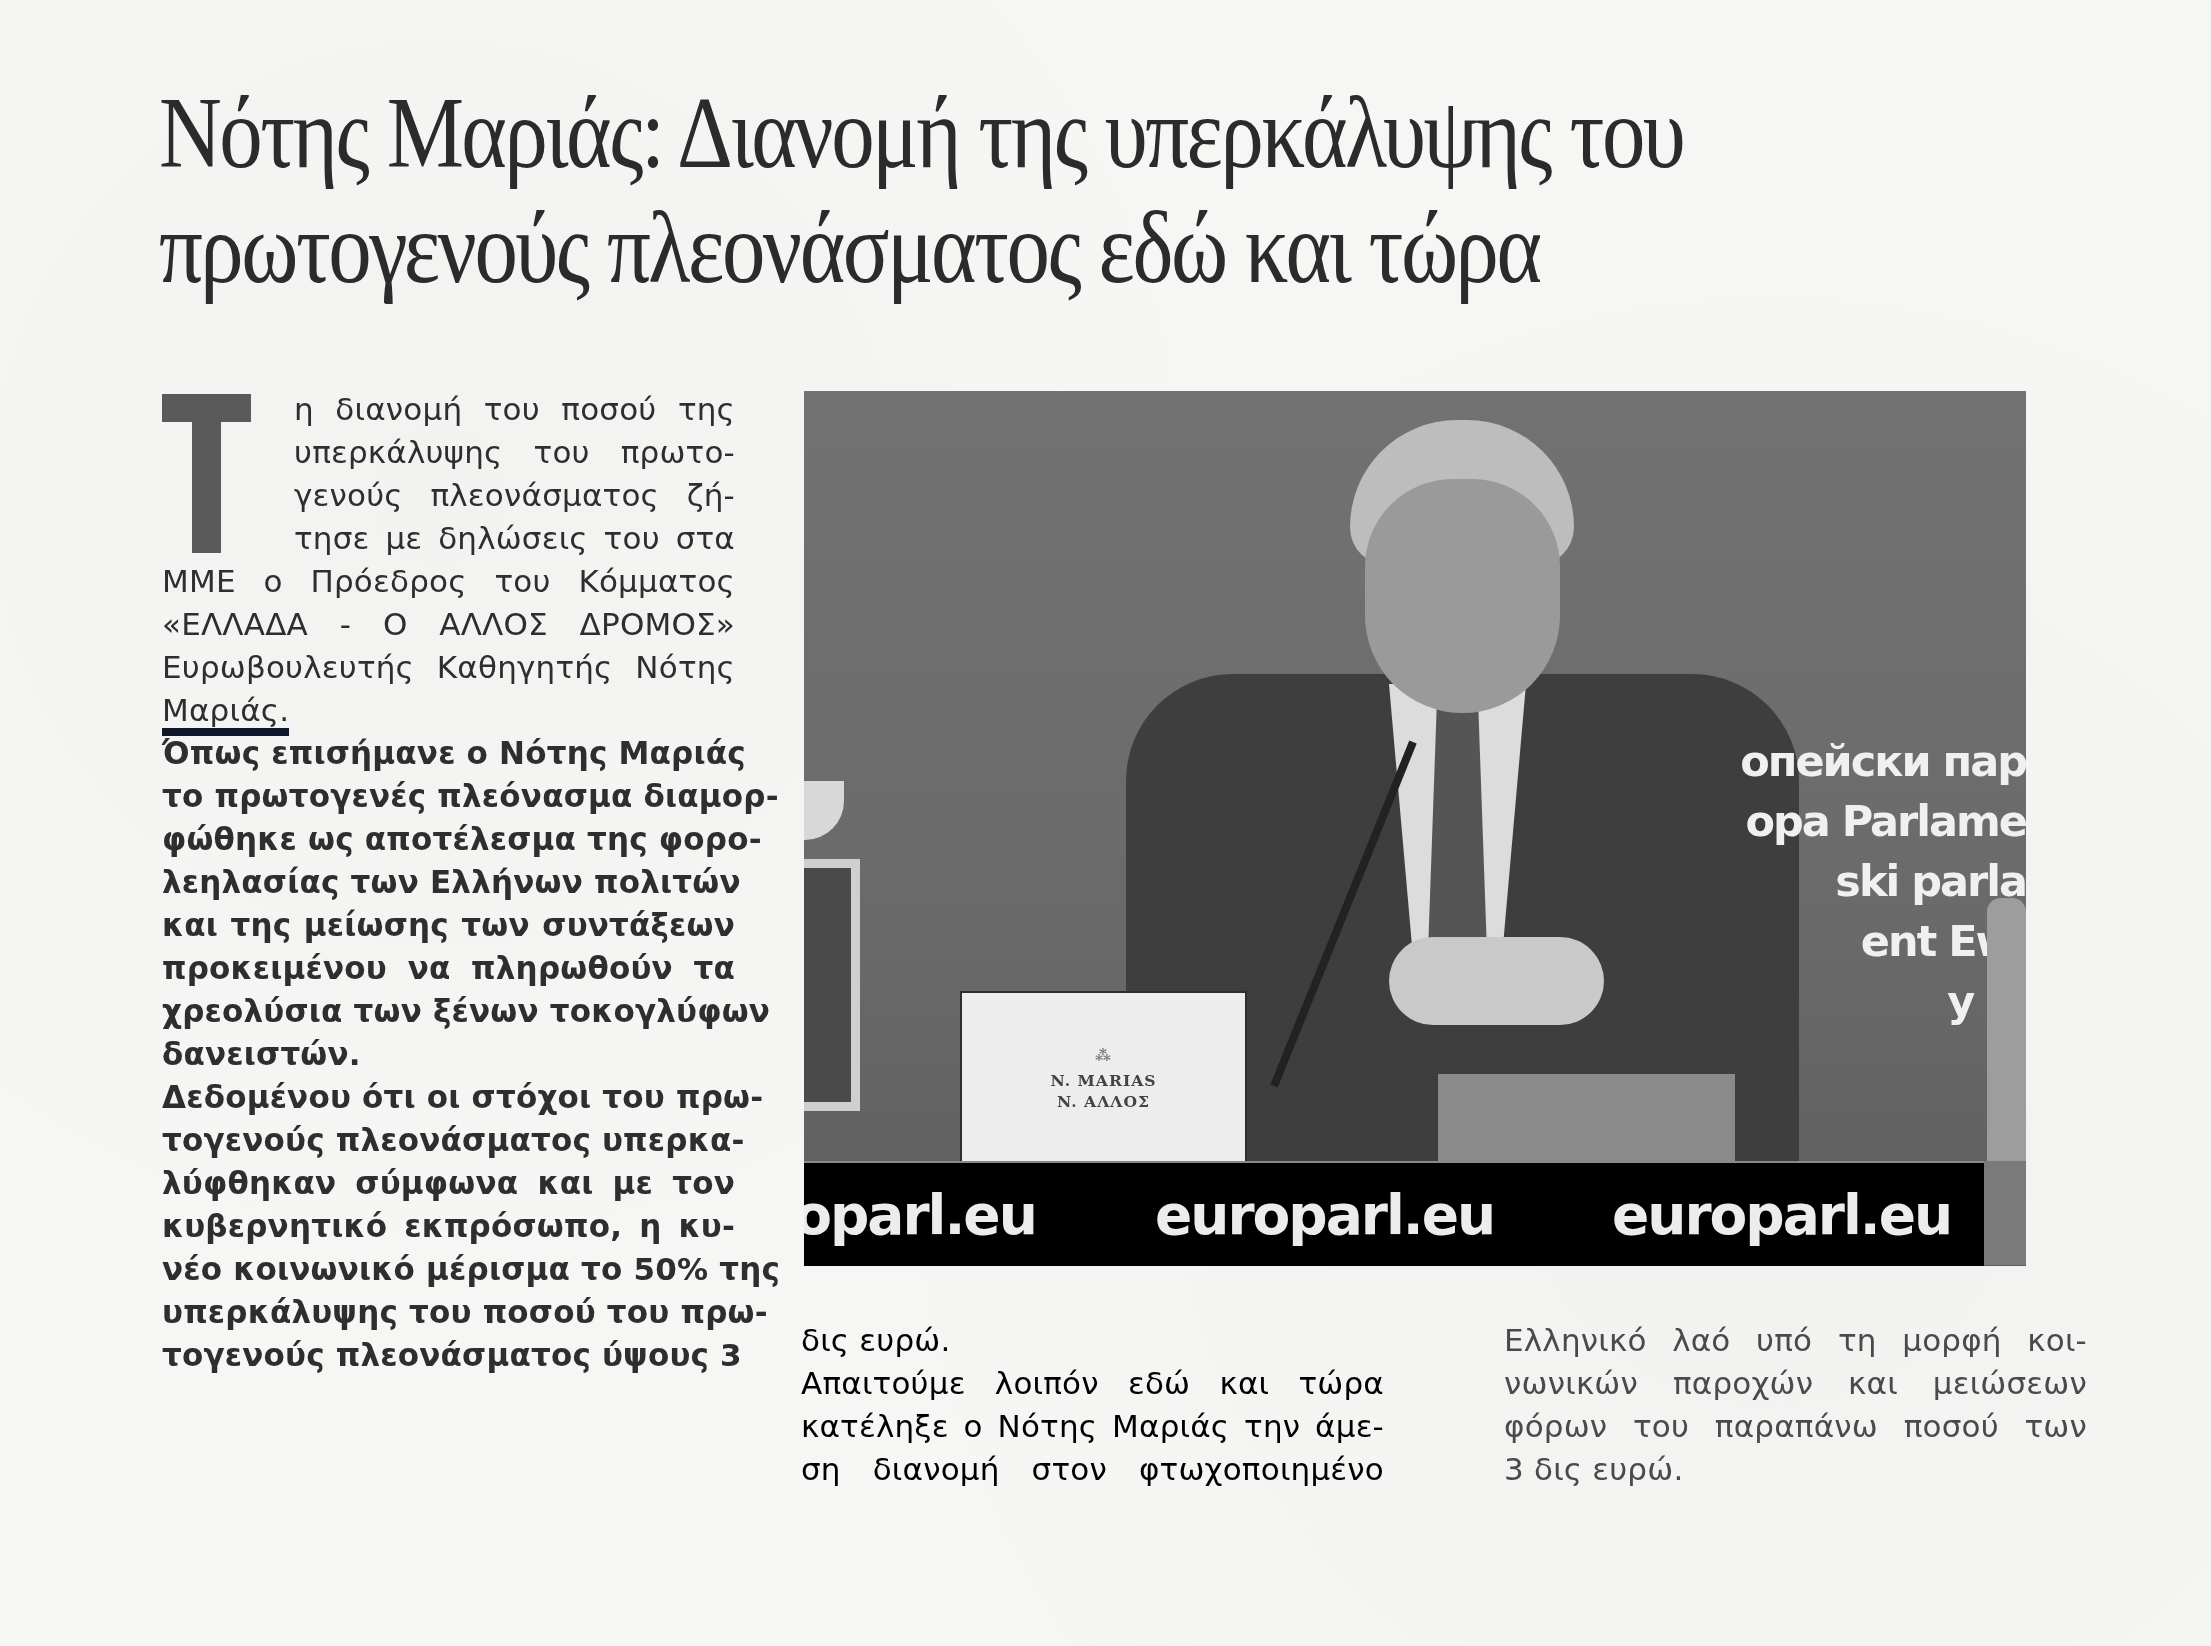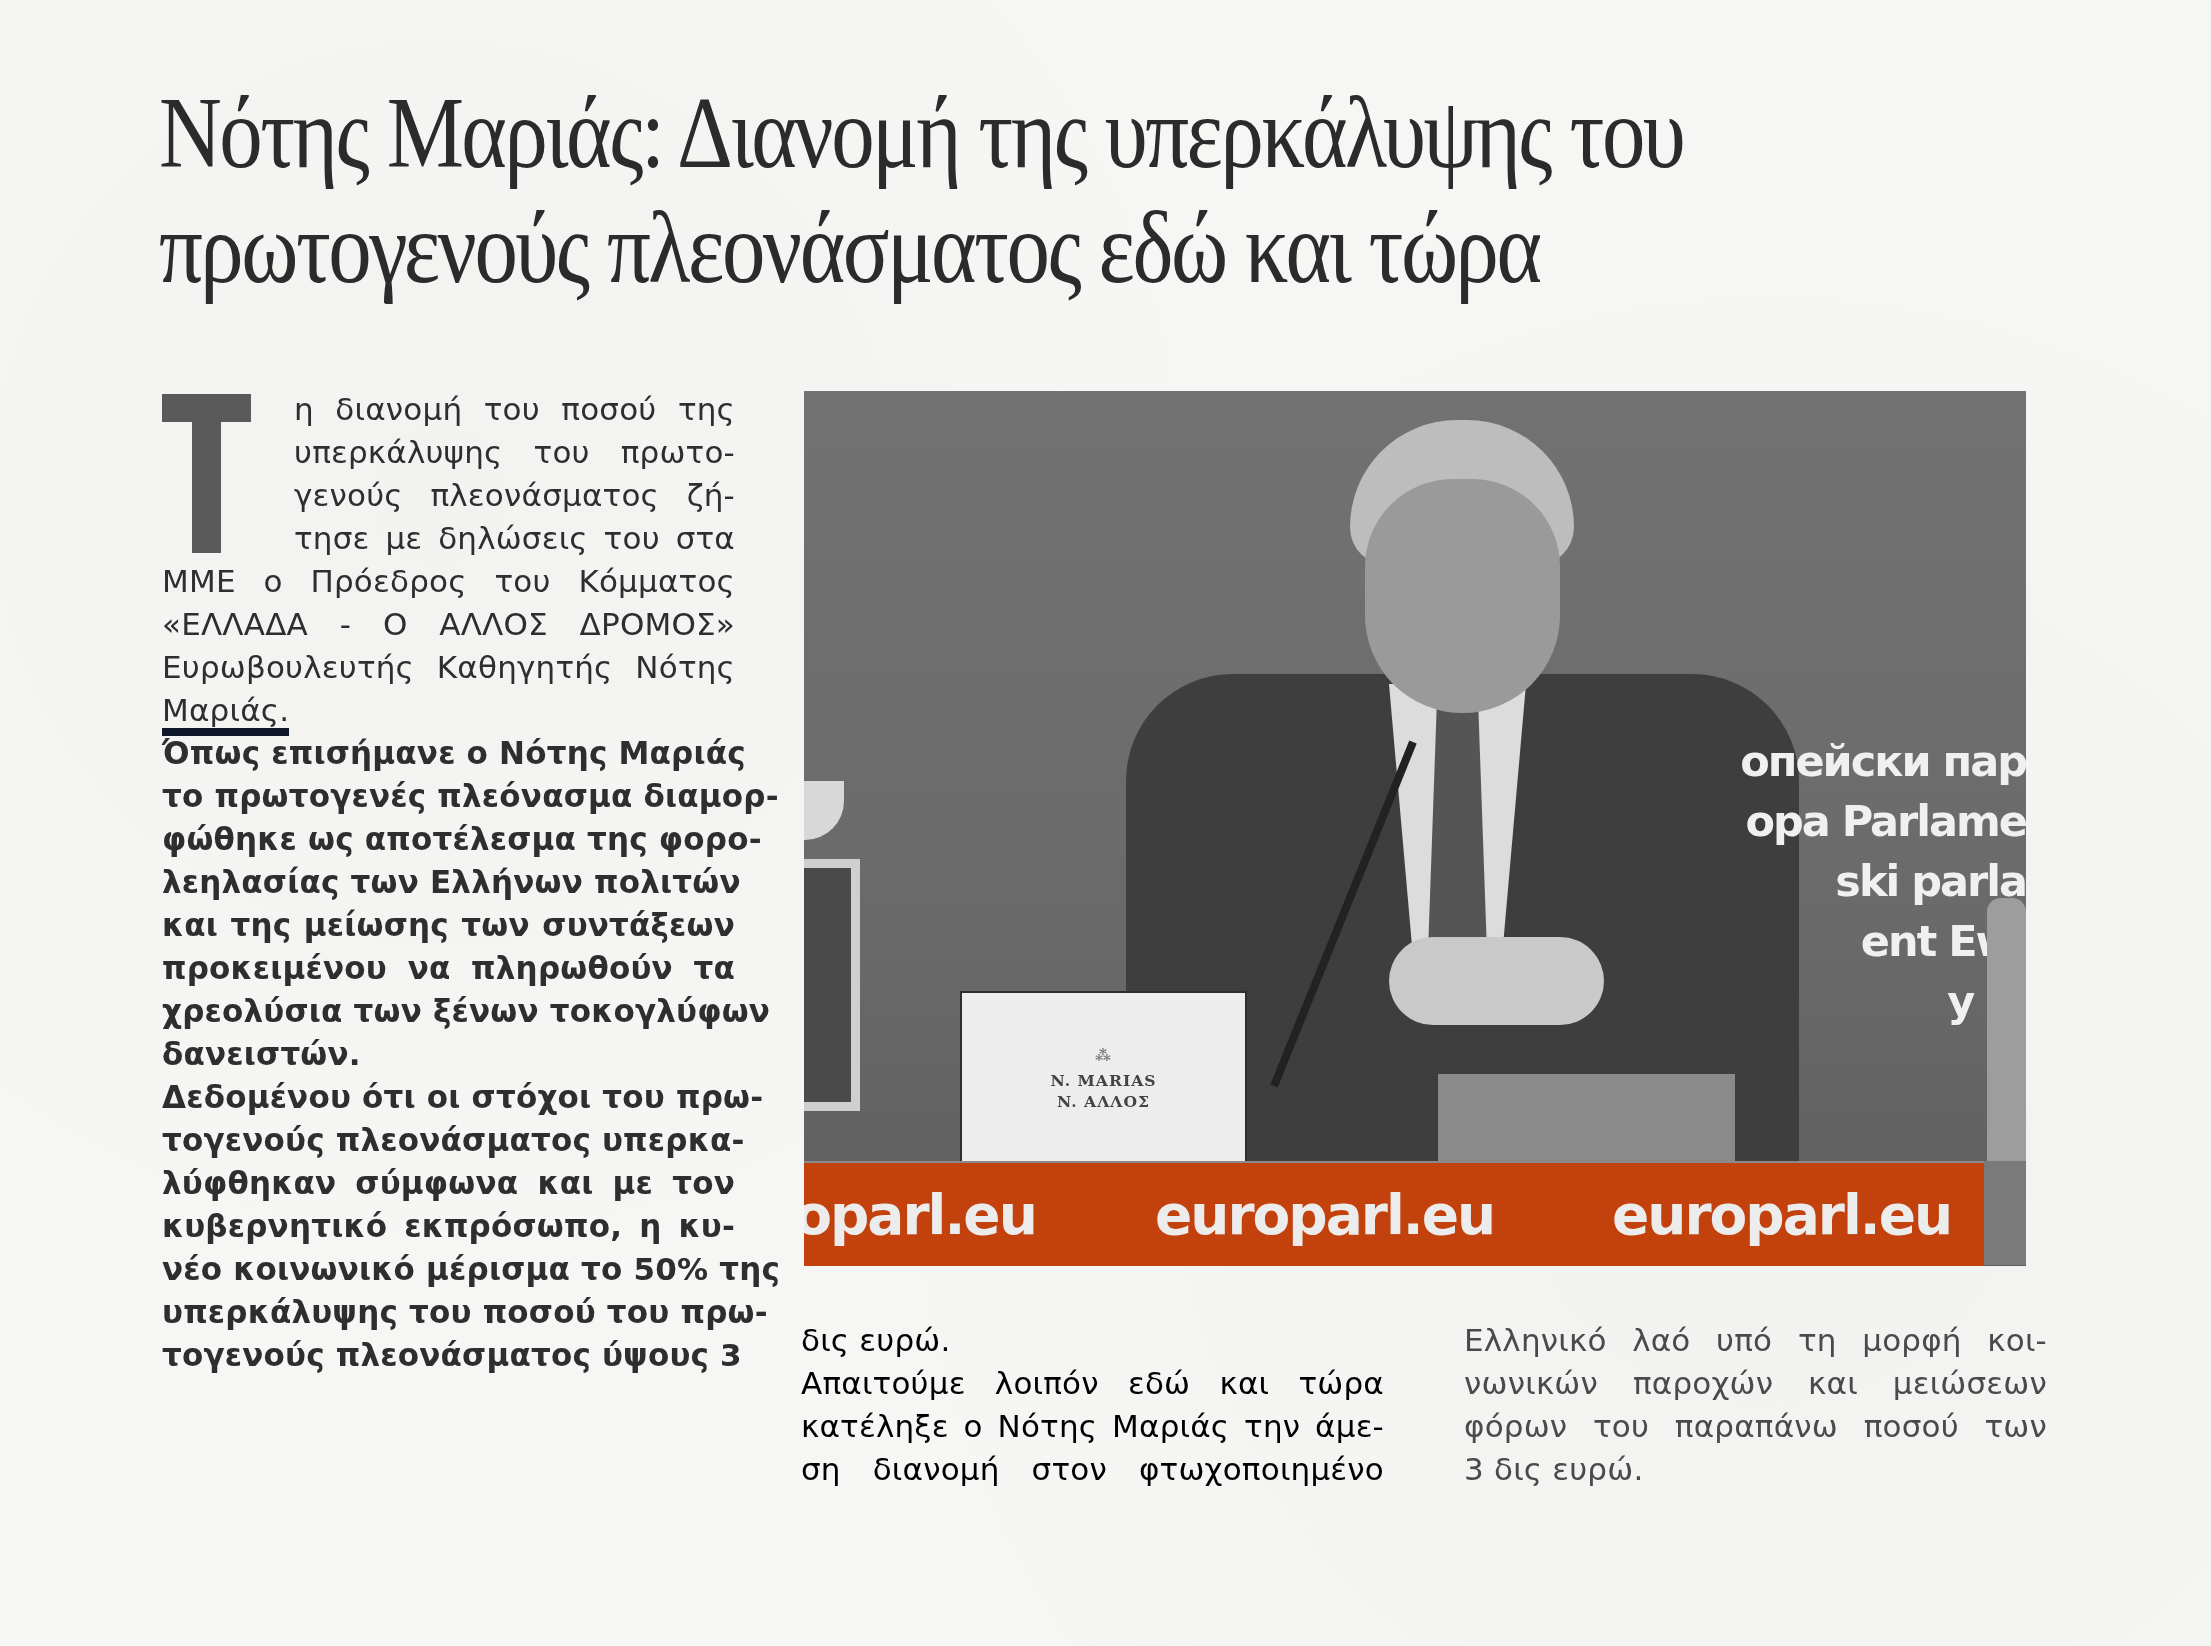--- a/index.html
+++ b/index.html
@@ -46,21 +46,21 @@
     position: absolute; left: 0; top: 5.9px;
     width: 89px; height: 159px;
   }
   .dropcap .bar { position: absolute; left: 0; top: 0; width: 89px; height: 28px; background: #5a5a5a; }
   .dropcap .stem { position: absolute; left: 30px; top: 0; width: 29px; height: 159px; background: #5a5a5a; }
   .indented { padding-left: 132px; }
 
   .underline-word { border-bottom: 8px solid #0f172a; }
 
   #col-mid { left: 801px; top: 1319px; width: 583px; color: #000000; }
-  #col-right { left: 1464px; top: 1319px; width: 583px; color: #4a4a4a; }
+  #col-right { left: 1504px; top: 1319px; width: 583px; color: #4a4a4a; }
 
   
   .photo {
     position: absolute; left: 804px; top: 391px; width: 1222px; height: 875px;
     background: #6c6c6c;
     overflow: hidden;
   }
   .photo .bg {
     position: absolute; inset: 0;
     background: linear-gradient(180deg, #727272 0%, #6a6a6a 60%, #5e5e5e 100%);
@@ -119,21 +119,21 @@
     font-size: 43px; line-height: 60px; color: #f0f0f0;
     text-align: right; white-space: nowrap; letter-spacing: -2px;
   }
   .photo .banner-text span { display: block; }
   .photo .bottle {
     position: absolute; right: 0; top: 507px; width: 39px; height: 293px;
     background: #9d9d9d; border-radius: 13.7px 13.7px 0 0;
   }
   .photo .desk-front {
     position: absolute; left: 0; top: 770px; width: 1180px; height: 104px;
-    background: #c2410c; border-top: 2.9px solid #8a8a8a;
+    background: #000000; border-top: 2.9px solid #8a8a8a;
   }
   .photo .desk-front .url {
     position: absolute; top: 19.5px;
     font-family: "DejaVu Sans", sans-serif; font-weight: bold;
     font-size: 55px; color: #ececec; letter-spacing: -2px; white-space: nowrap;
   }
   .photo .desk-edge {
     position: absolute; right: 0; top: 770px; width: 42px; height: 104px; background: #7a7a7a;
   }
 </style>

